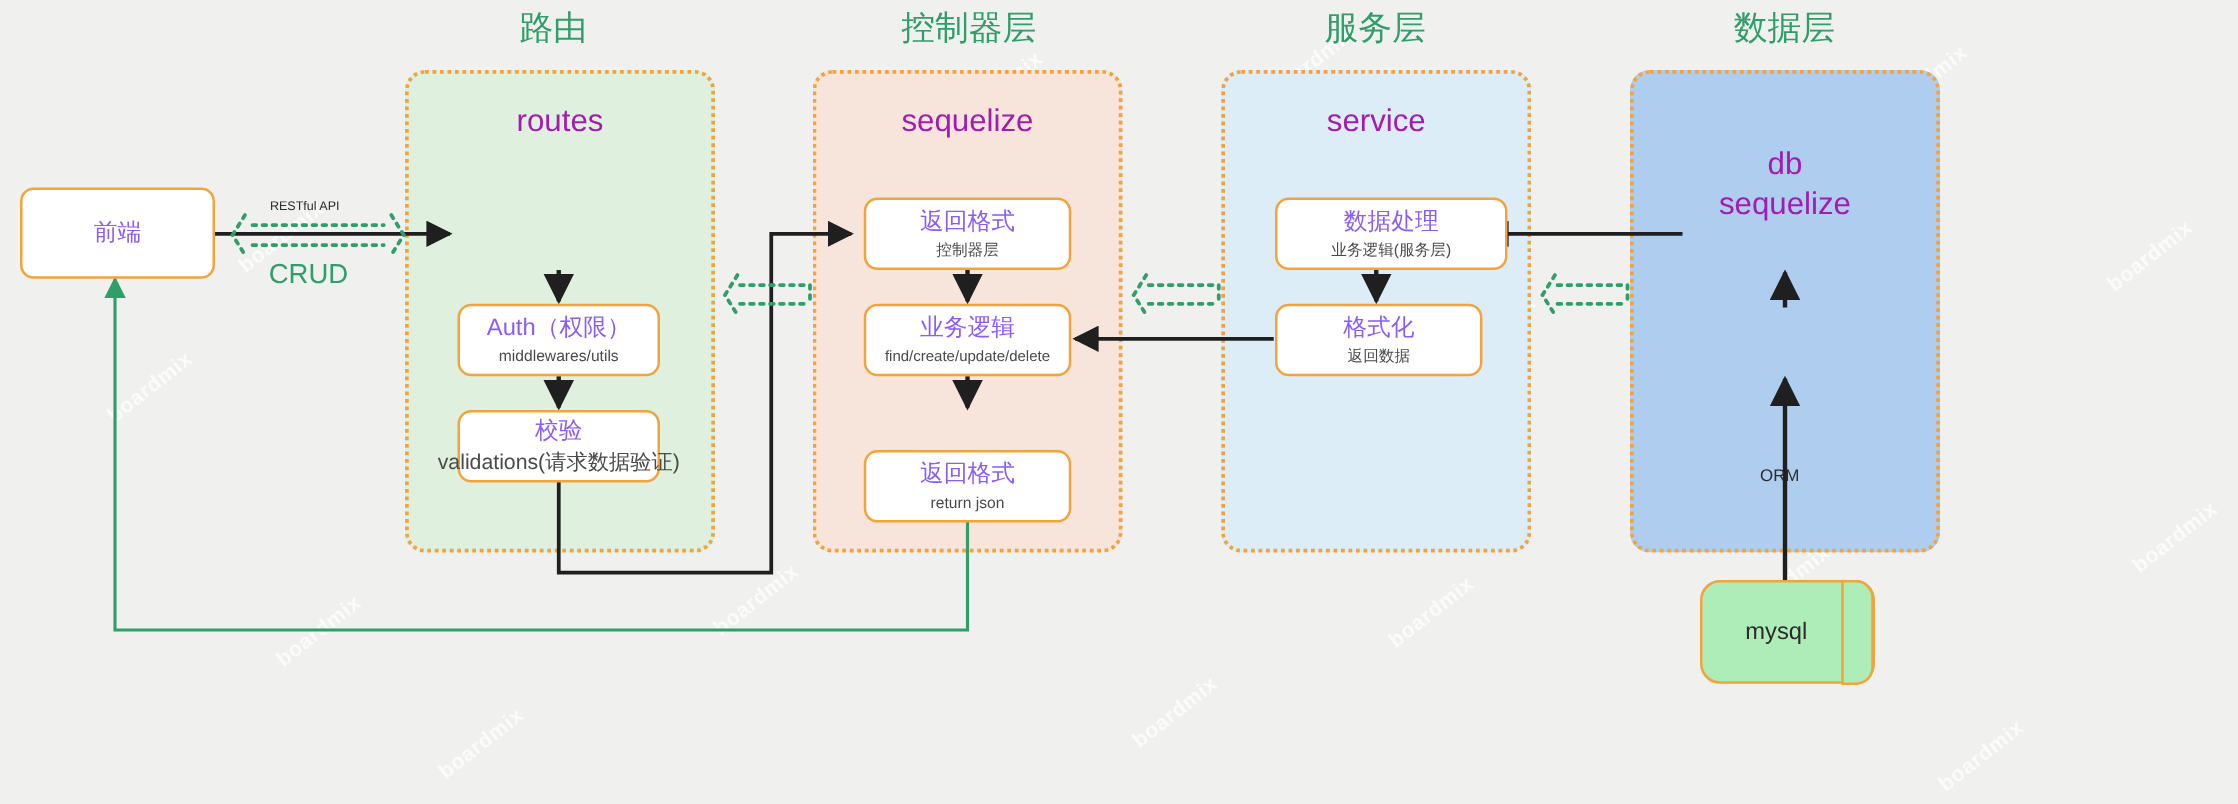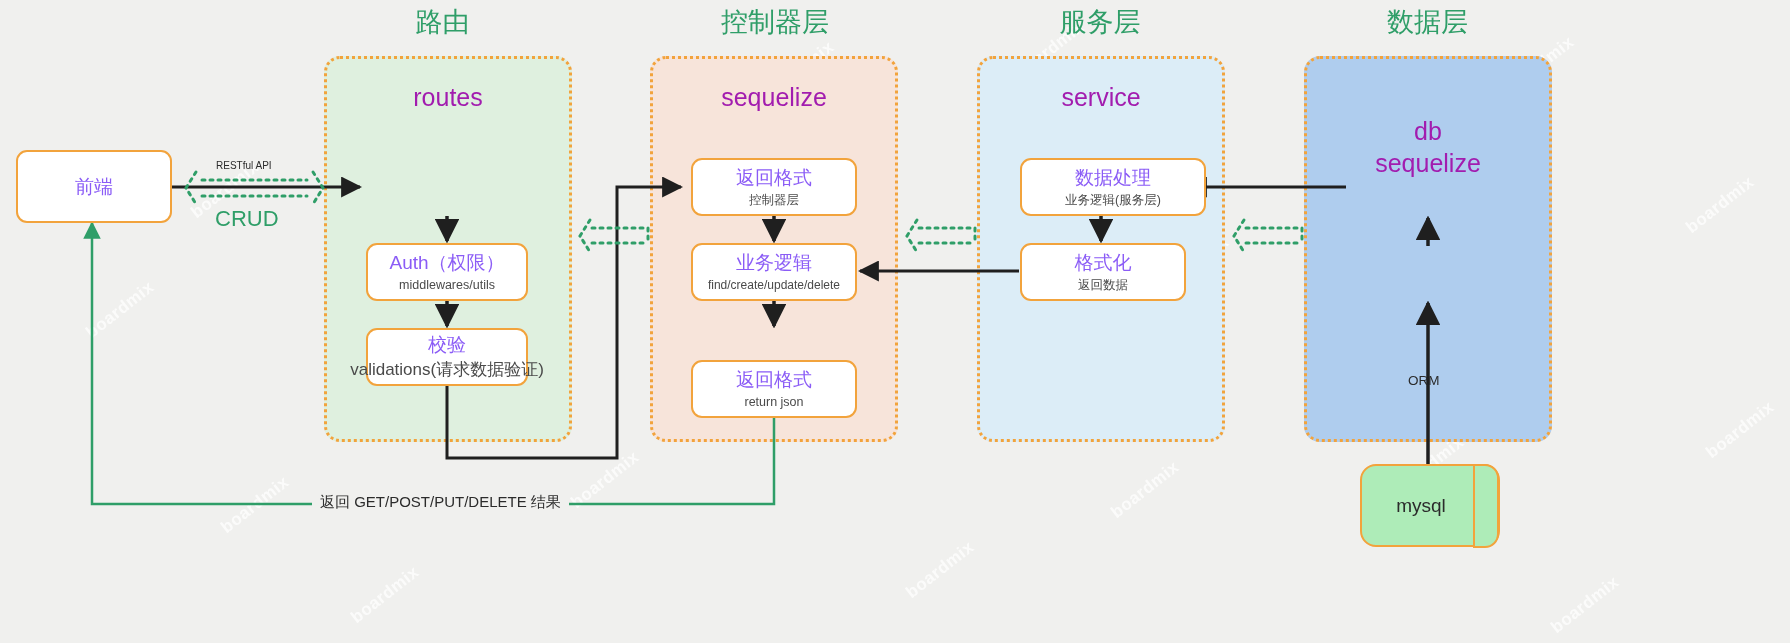--- a/index.html
+++ b/index.html
@@ -301,15 +301,14 @@
 
 
   <div class="cylinder" style="left:1360px; top:464px; width:140px; height:83px;border-radius:16px;">
     <div class="cap"></div>
     <div class="t1">mysql</div>
   </div>
 
   <div class="edge-label" style="left:216px; top:160px;">RESTful API</div>
   <div class="edge-label green" style="left:215px; top:206px;">CRUD</div>
   <div class="edge-label small" style="left:1408px; top:373px;">ORM</div>
-  <div class="edge-label bottom" style="left:312px; top:493px;">返回 GET/POST/PUT/DELETE 结果</div>
 
 </div>
 
 </body></html>

